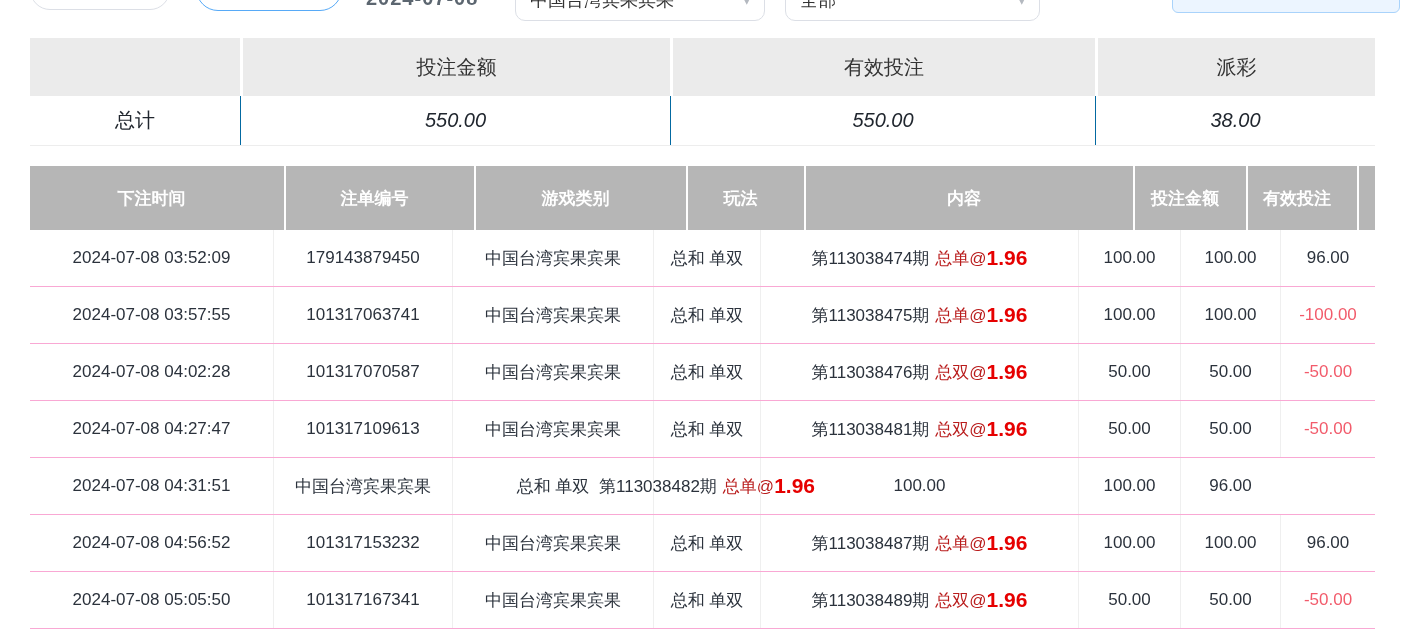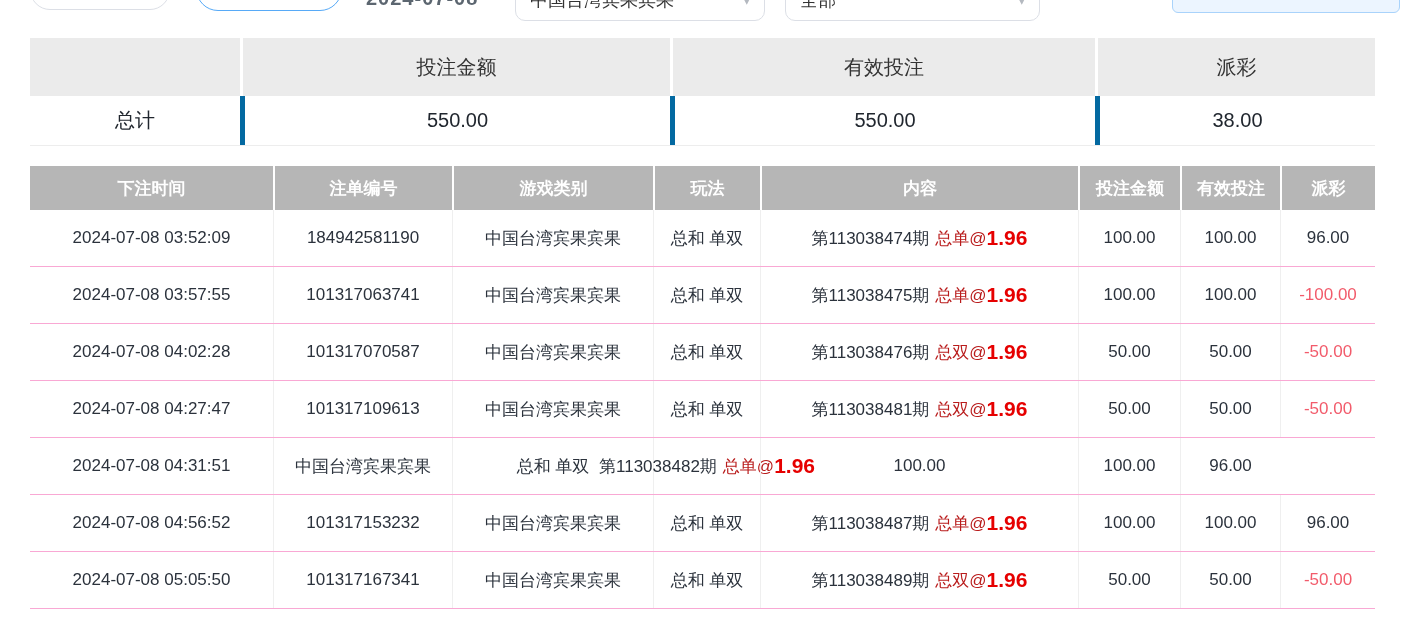--- a/index.html
+++ b/index.html
@@ -28,26 +28,26 @@
   
   .summary { margin:10px 0 0 30px; width:1345px; }
   .summary-grid { display:grid; grid-template-columns:210px 430px 425px 280px; }
   .summary-head { background:#ebebeb; height:58px; }
   .summary-head > div { display:flex; align-items:center; justify-content:center;
     font-size:20px; color:#333; }
   .summary-head > div + div { border-left:3px solid #fff; }
   .summary-body { height:50px; background:#fff; border-bottom:1px solid #ededed; }
   .summary-body > div { display:flex; align-items:center; justify-content:center;
     font-size:20px; color:#20262e; }
-  .summary-body > div + div { border-left:5px solid #0369a1; }
+  .summary-body > div + div { border-left:1px solid #0369a1;font-style:italic; }
 
   
   .records { margin:20px 0 0 30px; width:1345px; }
   .rec-grid { display:grid; grid-template-columns:243px 179px 201px 107px 318px 102px 100px 95px; }
-  .rec-head { background:#b6b6b6; height:44px; }
+  .rec-head { background:#b6b6b6; height:64px;gap:11px; }
   .rec-head > div { display:flex; align-items:center; justify-content:center;
     color:#fff; font-size:17px; font-weight:bold; }
   .rec-head > div + div { border-left:2px solid #fff; }
   .rec-row { height:57px; background:#fff; border-bottom:1px solid #f9a8d4; }
   .rec-row > div { display:flex; align-items:center; justify-content:center;
     font-size:17px; color:#2b323c; white-space:nowrap; }
   .rec-row > div + div { border-left:1px solid #efefef; }
   .cell-content .pick { color:#b91c1c; margin-left:6px; }
   .cell-content .odds { color:#e60000; font-weight:bold; font-size:21px; }
   .num-auto.neg { color:#f25b6b; }
@@ -92,21 +92,21 @@
     <div>游戏类别</div>
     <div>玩法</div>
     <div>内容</div>
     <div>投注金额</div>
     <div>有效投注</div>
     <div>派彩</div>
   </div>
 
   <div class="rec-grid rec-row">
     <div>2024-07-08 03:52:09</div>
-    <div>184942581190</div>
+    <div>179143879450</div>
     <div>中国台湾宾果宾果</div>
     <div>总和 单双</div>
     <div class="cell-content">
       <span>第113038474期</span>
         <span class="pick">总单@</span>
         <span class="odds">1.96</span>
     </div>
     <div>100.00</div>
     <div>100.00</div>
     <div class="num-auto">96.00</div>

